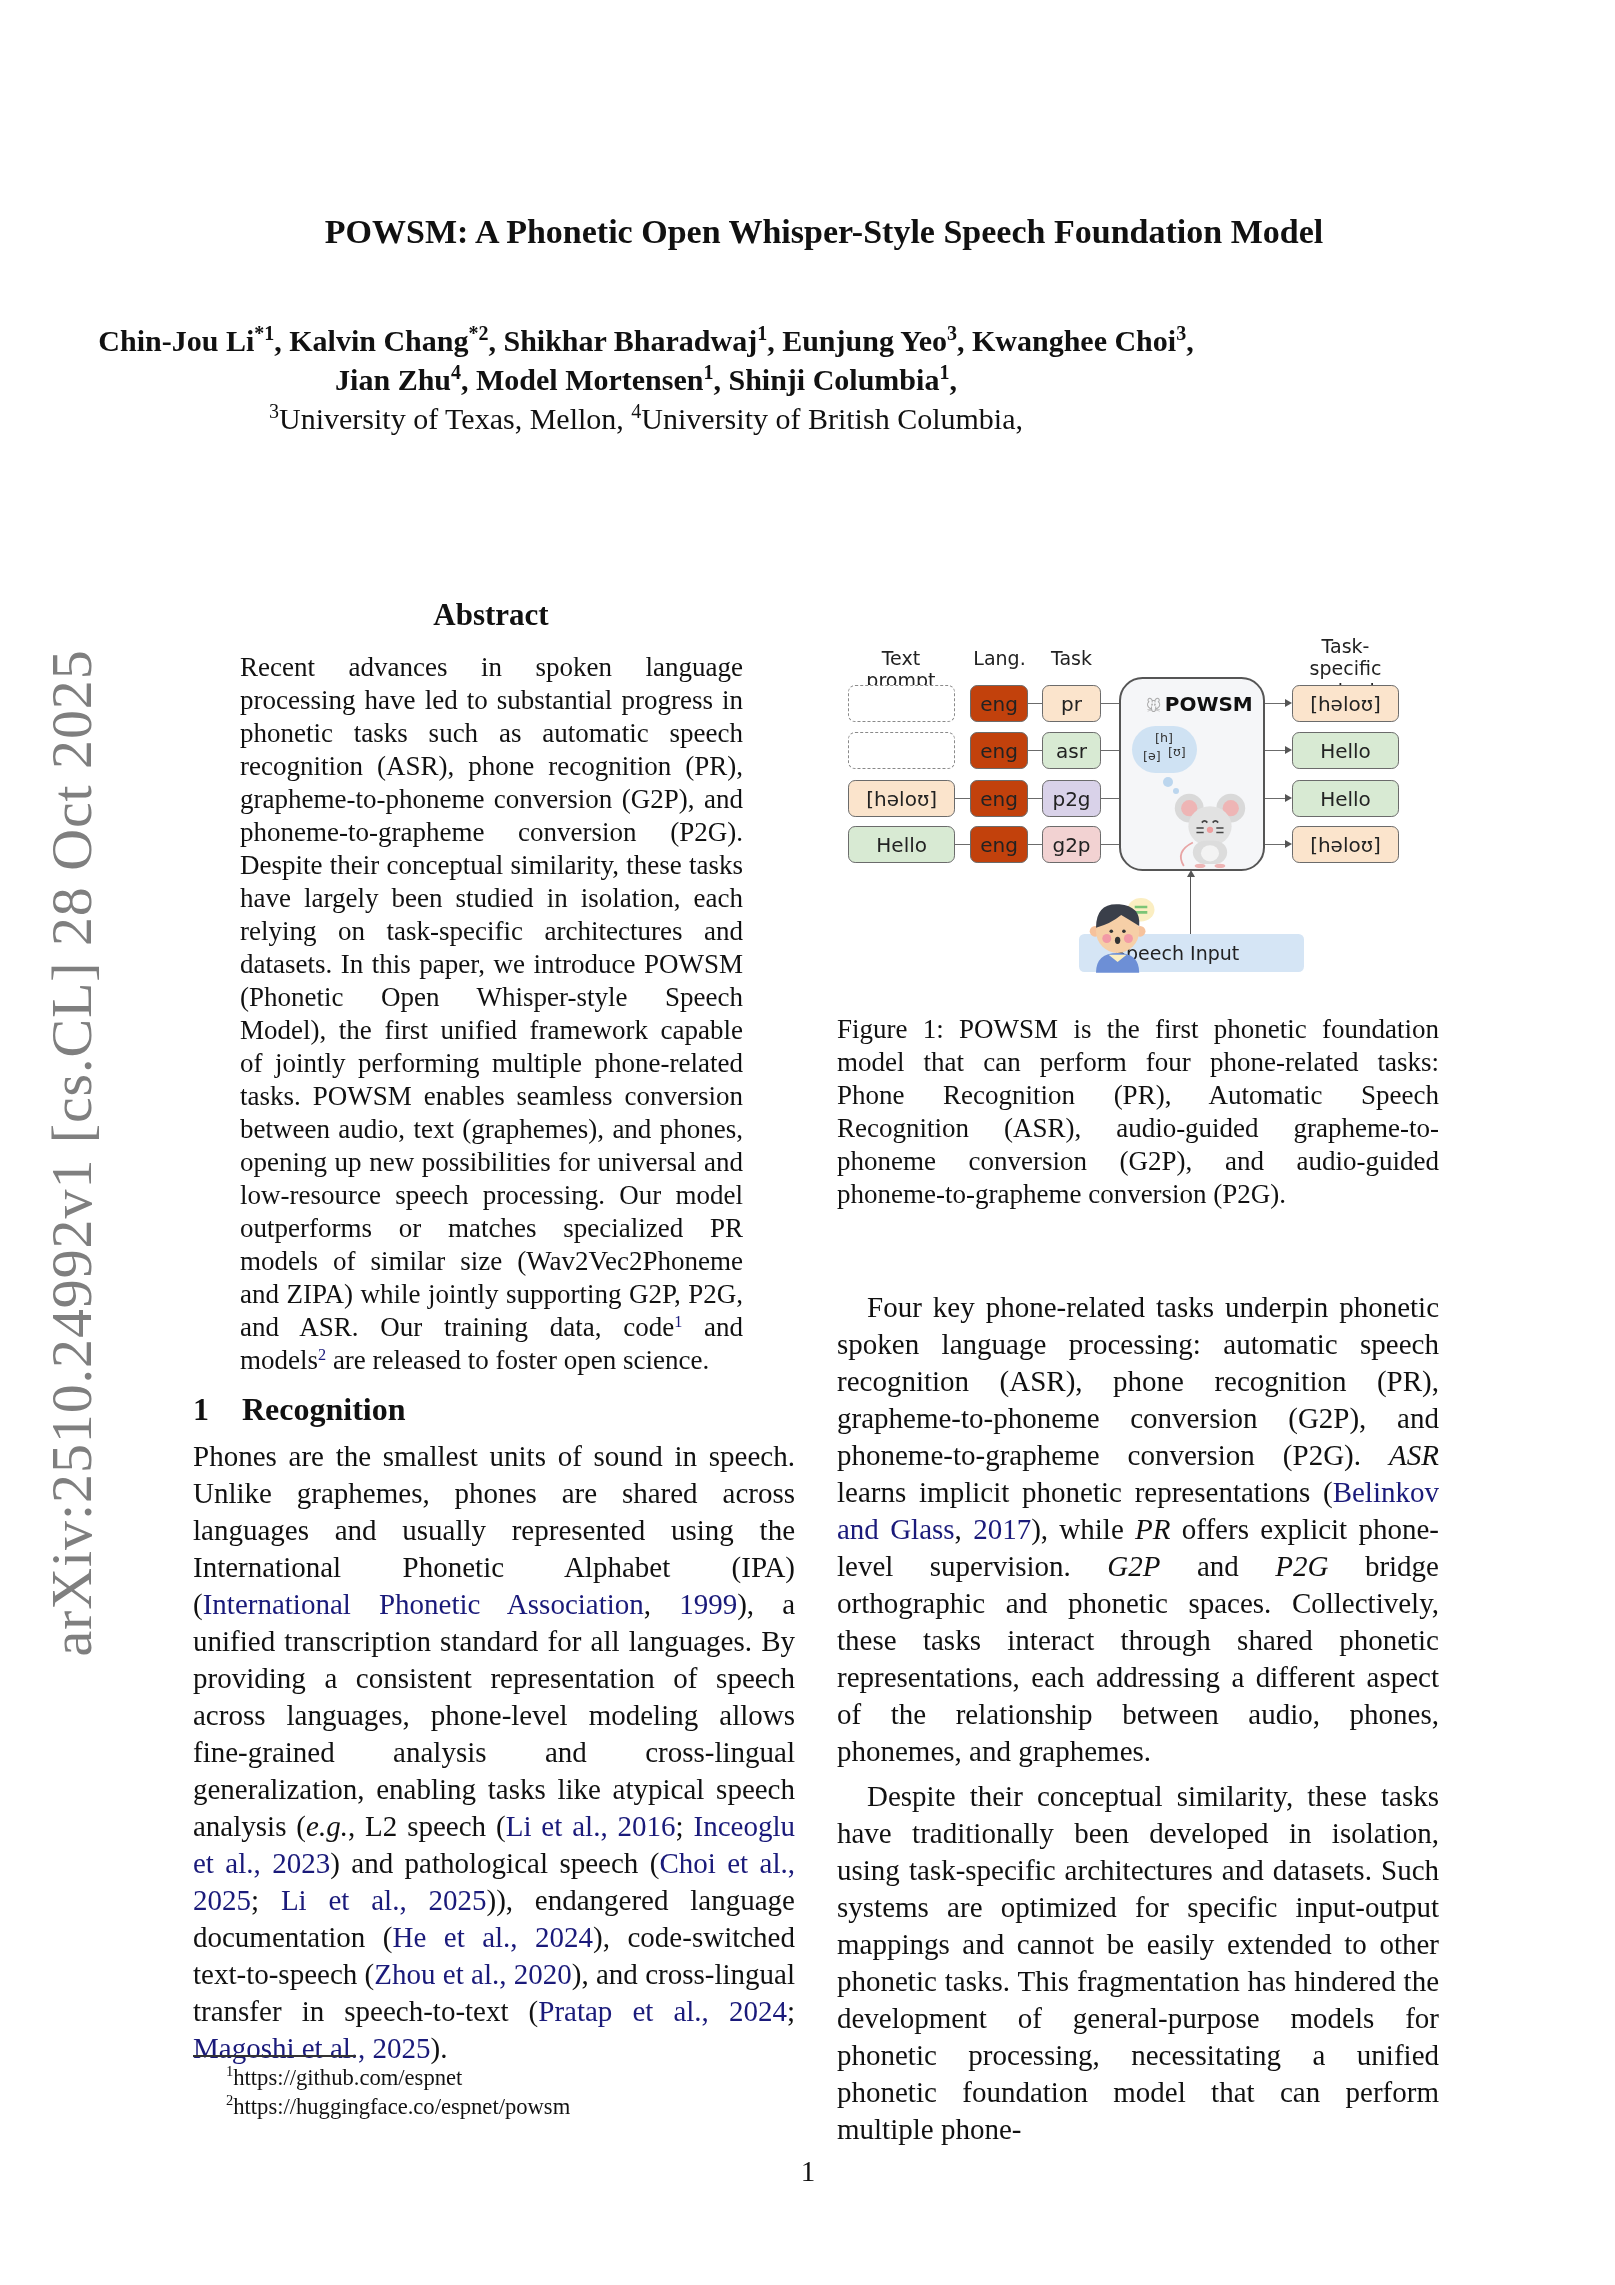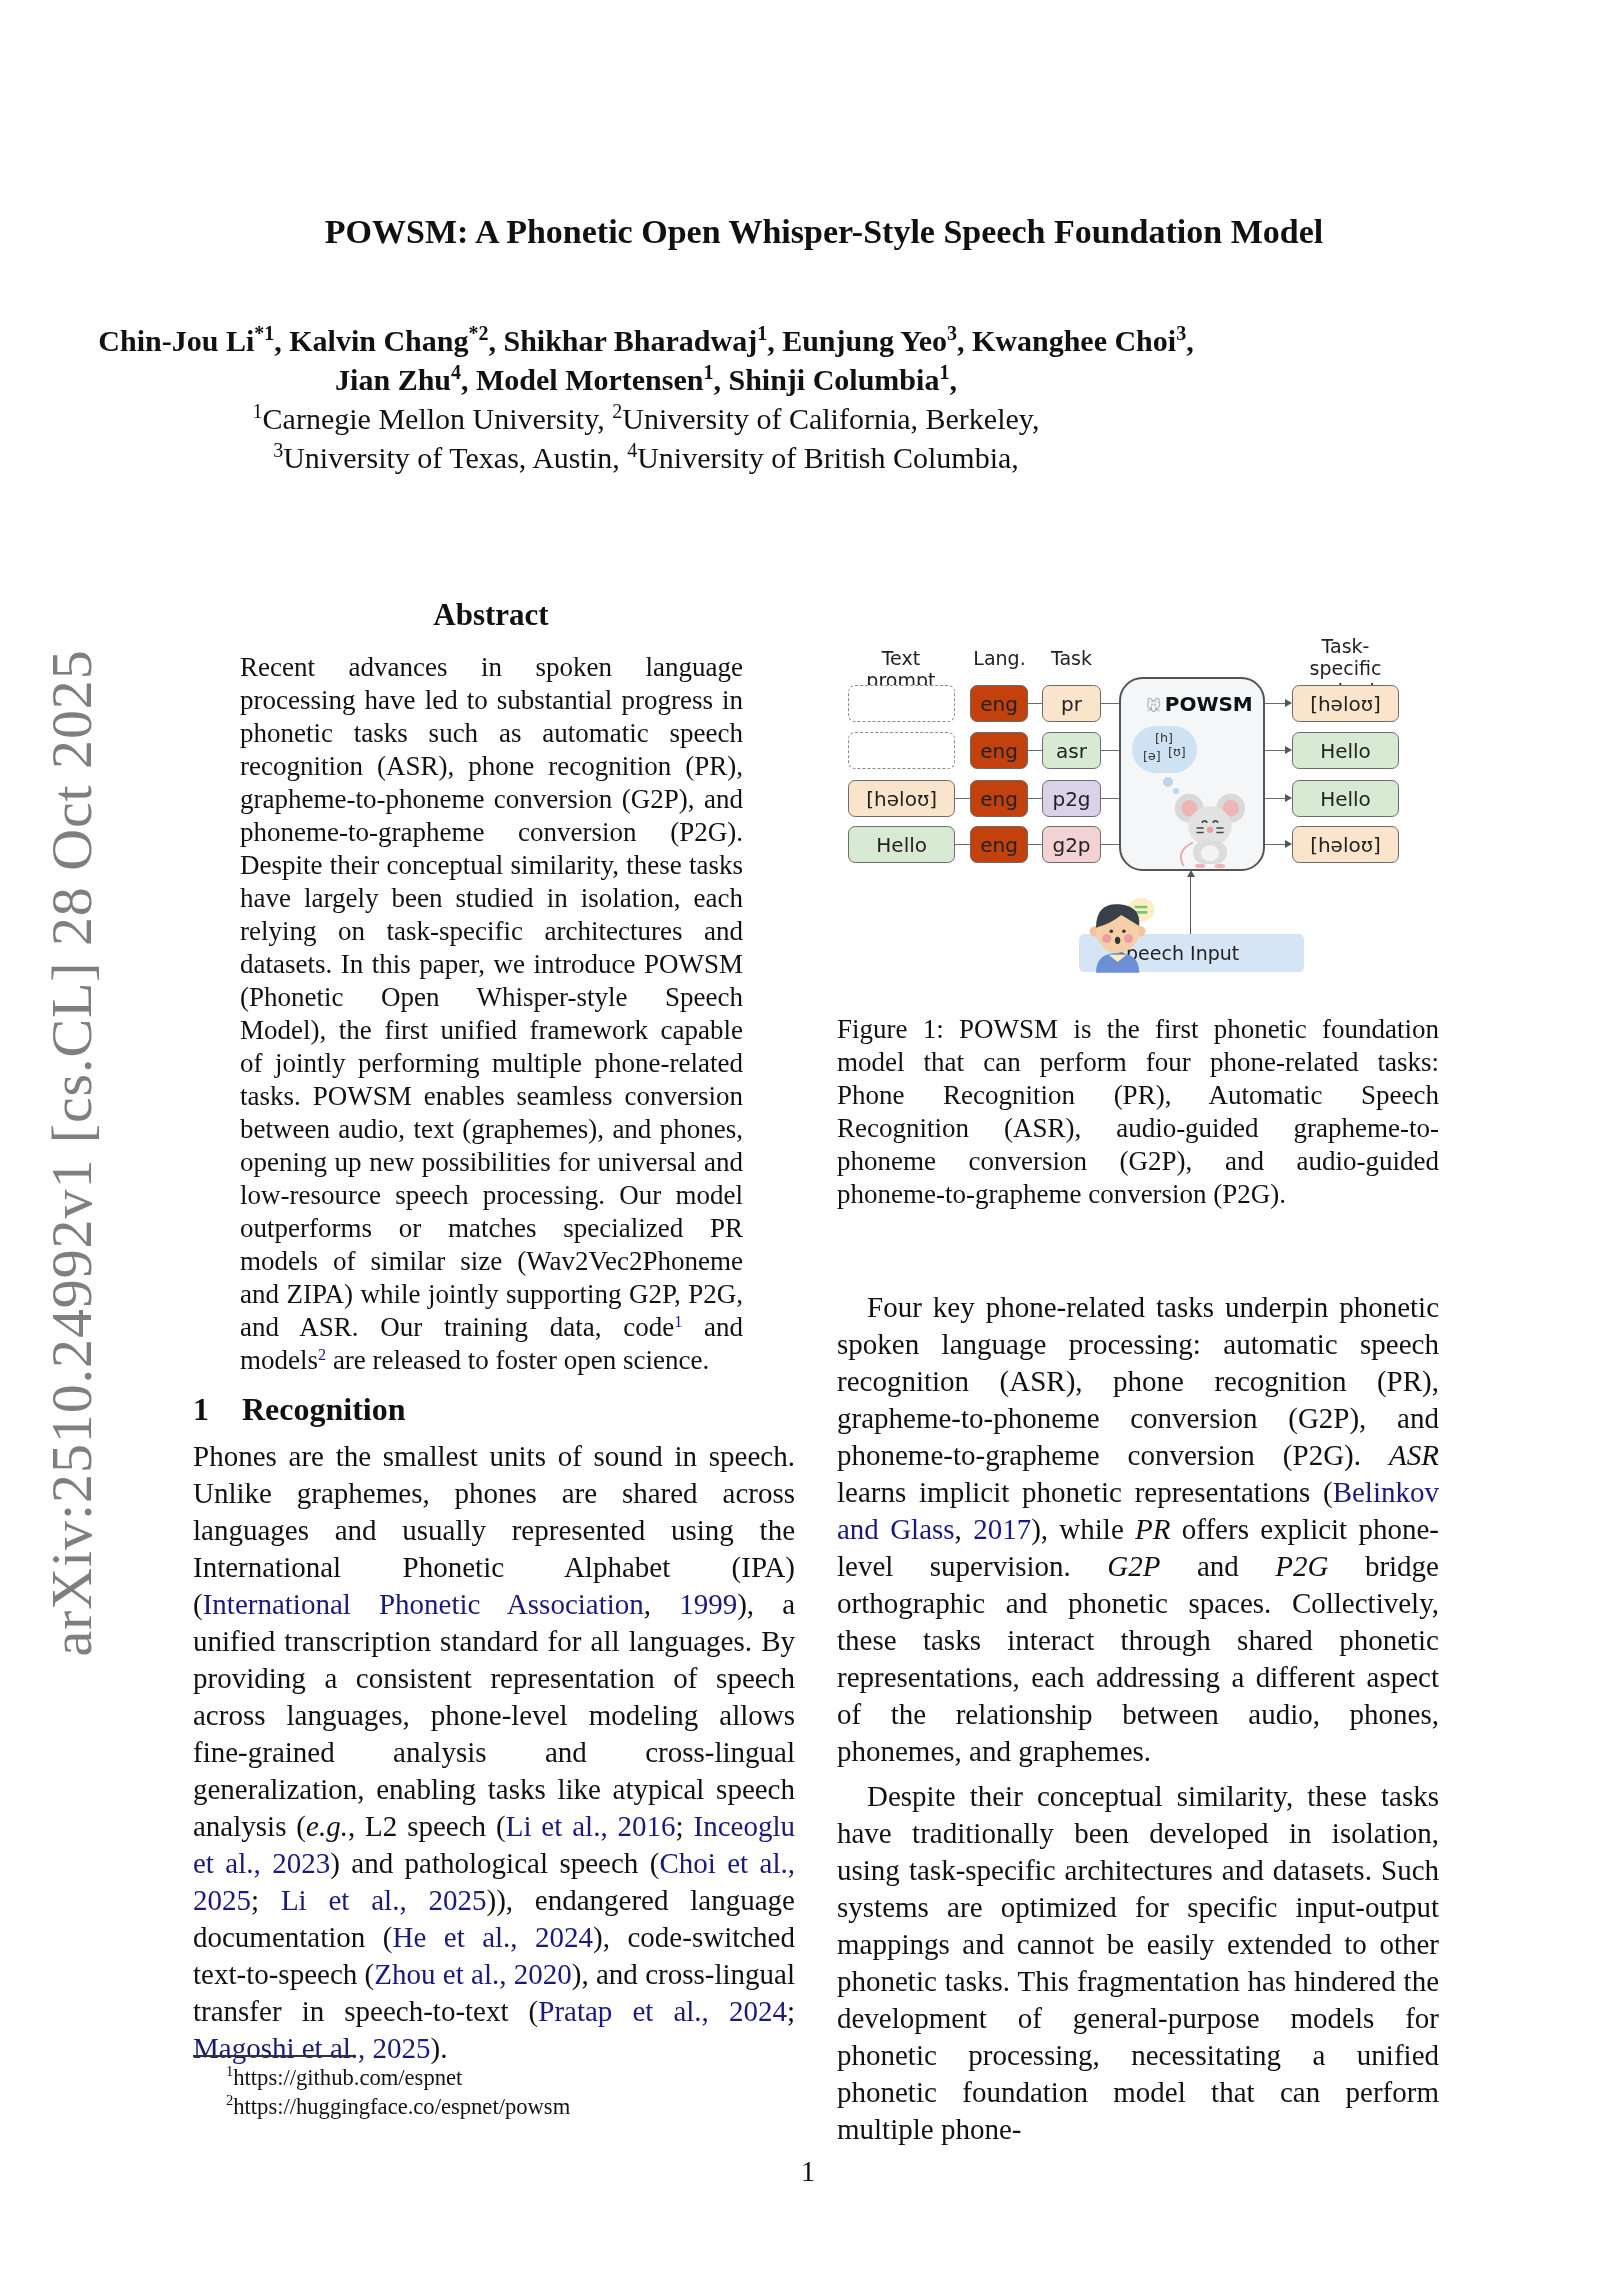--- a/index.html
+++ b/index.html
@@ -57,22 +57,21 @@
 
 <div class="abs stamp">
   <span>arXiv:2510.24992v1  [cs.CL]  28 Oct 2025</span>
 </div>
 
 <div class="abs title">POWSM: A Phonetic Open Whisper-Style Speech Foundation Model</div>
 
 <div class="abs authors">
   <div class="b" id="authors1"><span>Chin-Jou Li</span><sup>*1</sup>, <span>Kalvin Chang</span><sup>*2</sup>, <span>Shikhar Bharadwaj</span><sup>1</sup>, <span>Eunjung Yeo</span><sup>3</sup>, <span>Kwanghee Choi</span><sup>3</sup>,</div>
   <div class="b" id="authors2"><span>Jian Zhu</span><sup>4</sup>, <span>Model Mortensen</span><sup>1</sup>, <span>Shinji Columbia</span><sup>1</sup>,</div>
-  <div id="aff1"><sup>1</sup><span>Carnegie Mellon University</span>, <sup>2</sup><span>University of California, Berkeley</span>,</div>
-  <div id="aff2"><sup>3</sup><span>University of Texas, Austin</span>, <sup>4</sup><span>University of British Columbia</span>,</div>
+  <div id="aff2"><sup>3</sup><span>University of Texas, Mellon</span>, <sup>4</sup><span>University of British Columbia</span>,</div>
 </div>
 
 <div class="abs abs-head">Abstract</div>
 <div class="abs abstract">
   <span>Recent advances in spoken language processing have led to substantial progress in phonetic tasks such as automatic speech recognition (ASR), phone recognition (PR), grapheme-to-phoneme conversion (G2P), and phoneme-to-grapheme conversion (P2G). Despite their conceptual similarity, these tasks have largely been studied in isolation, each relying on task-specific architectures and datasets. In this paper, we introduce POWSM (Phonetic Open Whisper-style Speech Model), the first unified framework capable of jointly performing multiple phone-related tasks.  POWSM enables seamless conversion between audio, text (graphemes), and phones, opening up new possibilities for universal and low-resource speech processing. Our model outperforms or matches specialized PR models of similar size (Wav2Vec2Phoneme and ZIPA) while jointly supporting G2P, P2G, and ASR. Our training data, code</span><sup class="link" style="font-size:16.3px;vertical-align:9px;line-height:0">1</sup><span> and models</span><sup class="link" style="font-size:16.3px;vertical-align:9px;line-height:0">2</sup><span> are released to foster open science.</span>
 </div>
 
 <div class="abs sec-head">
   <span class="num">1</span><span>Recognition</span>
 </div>

